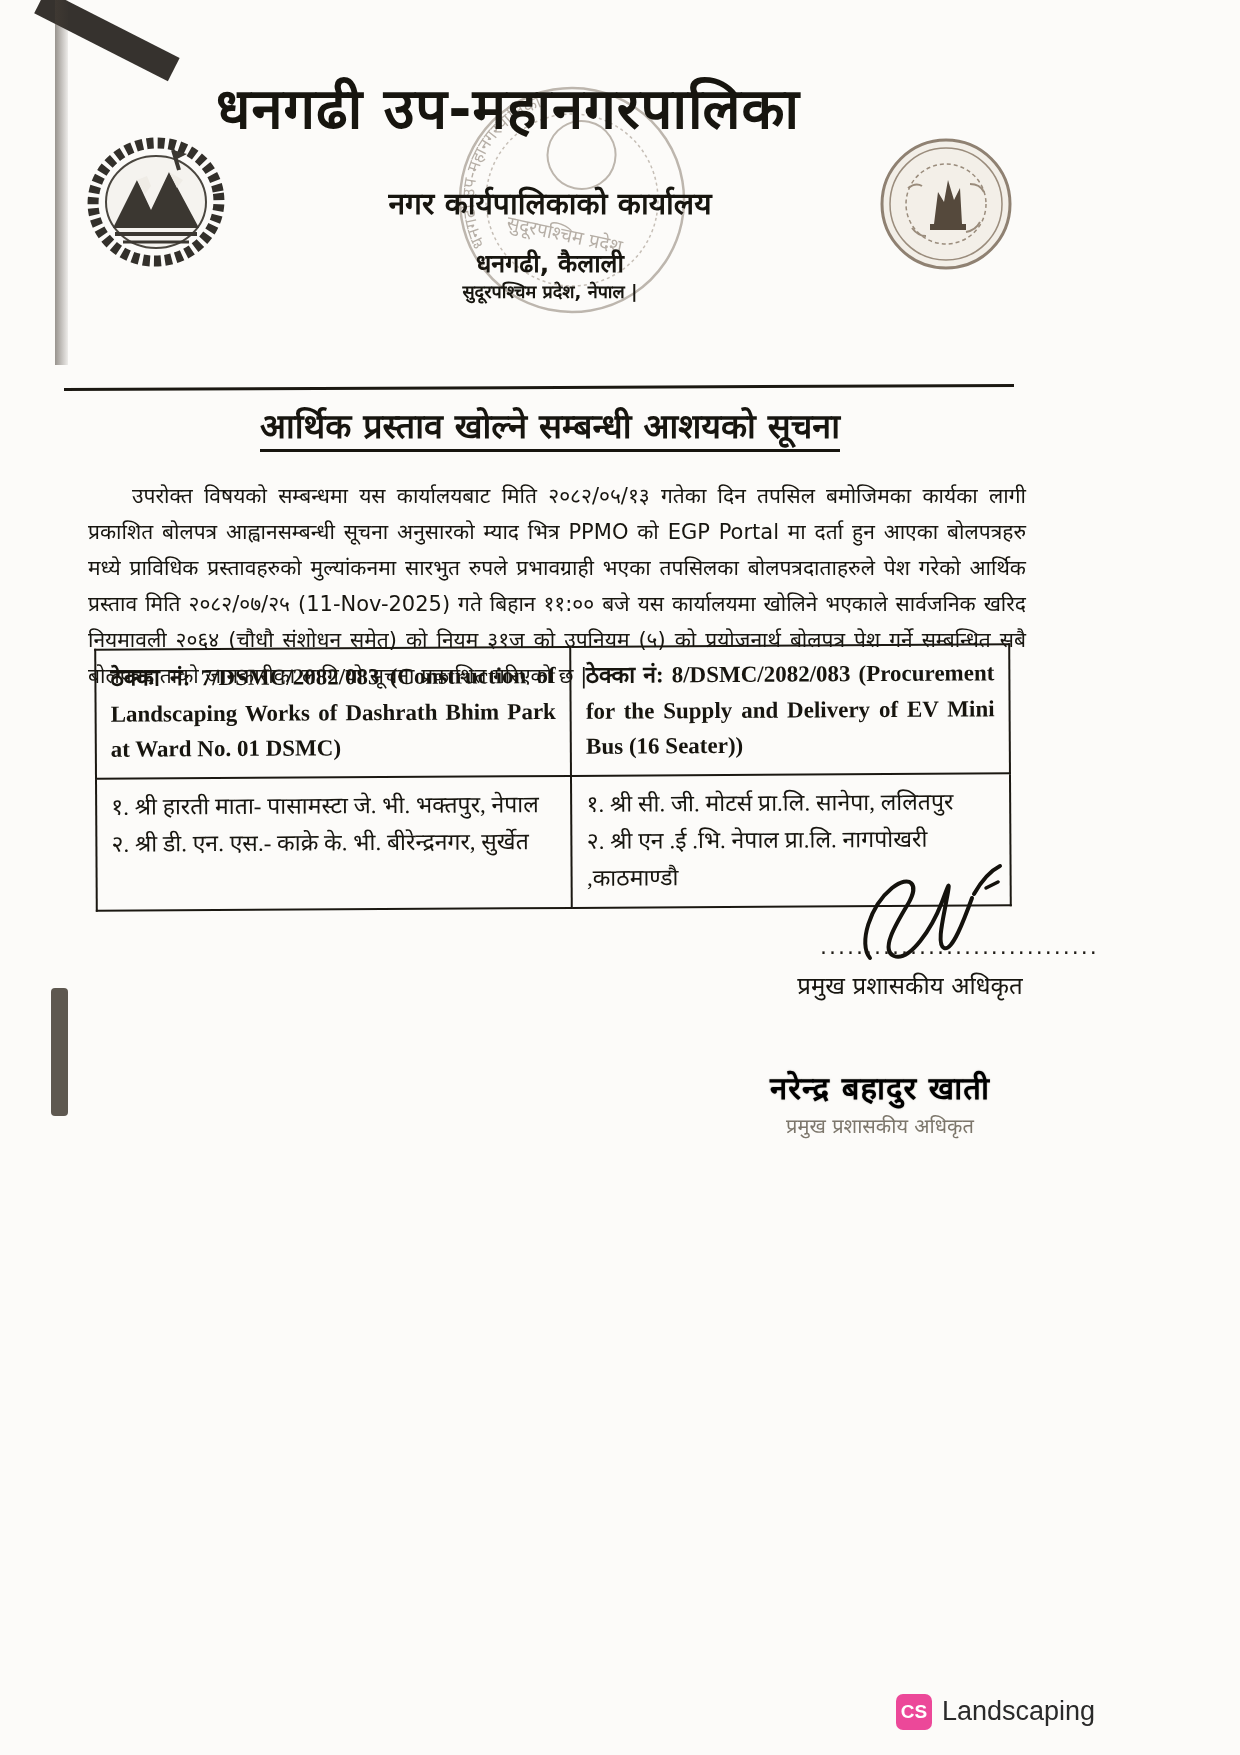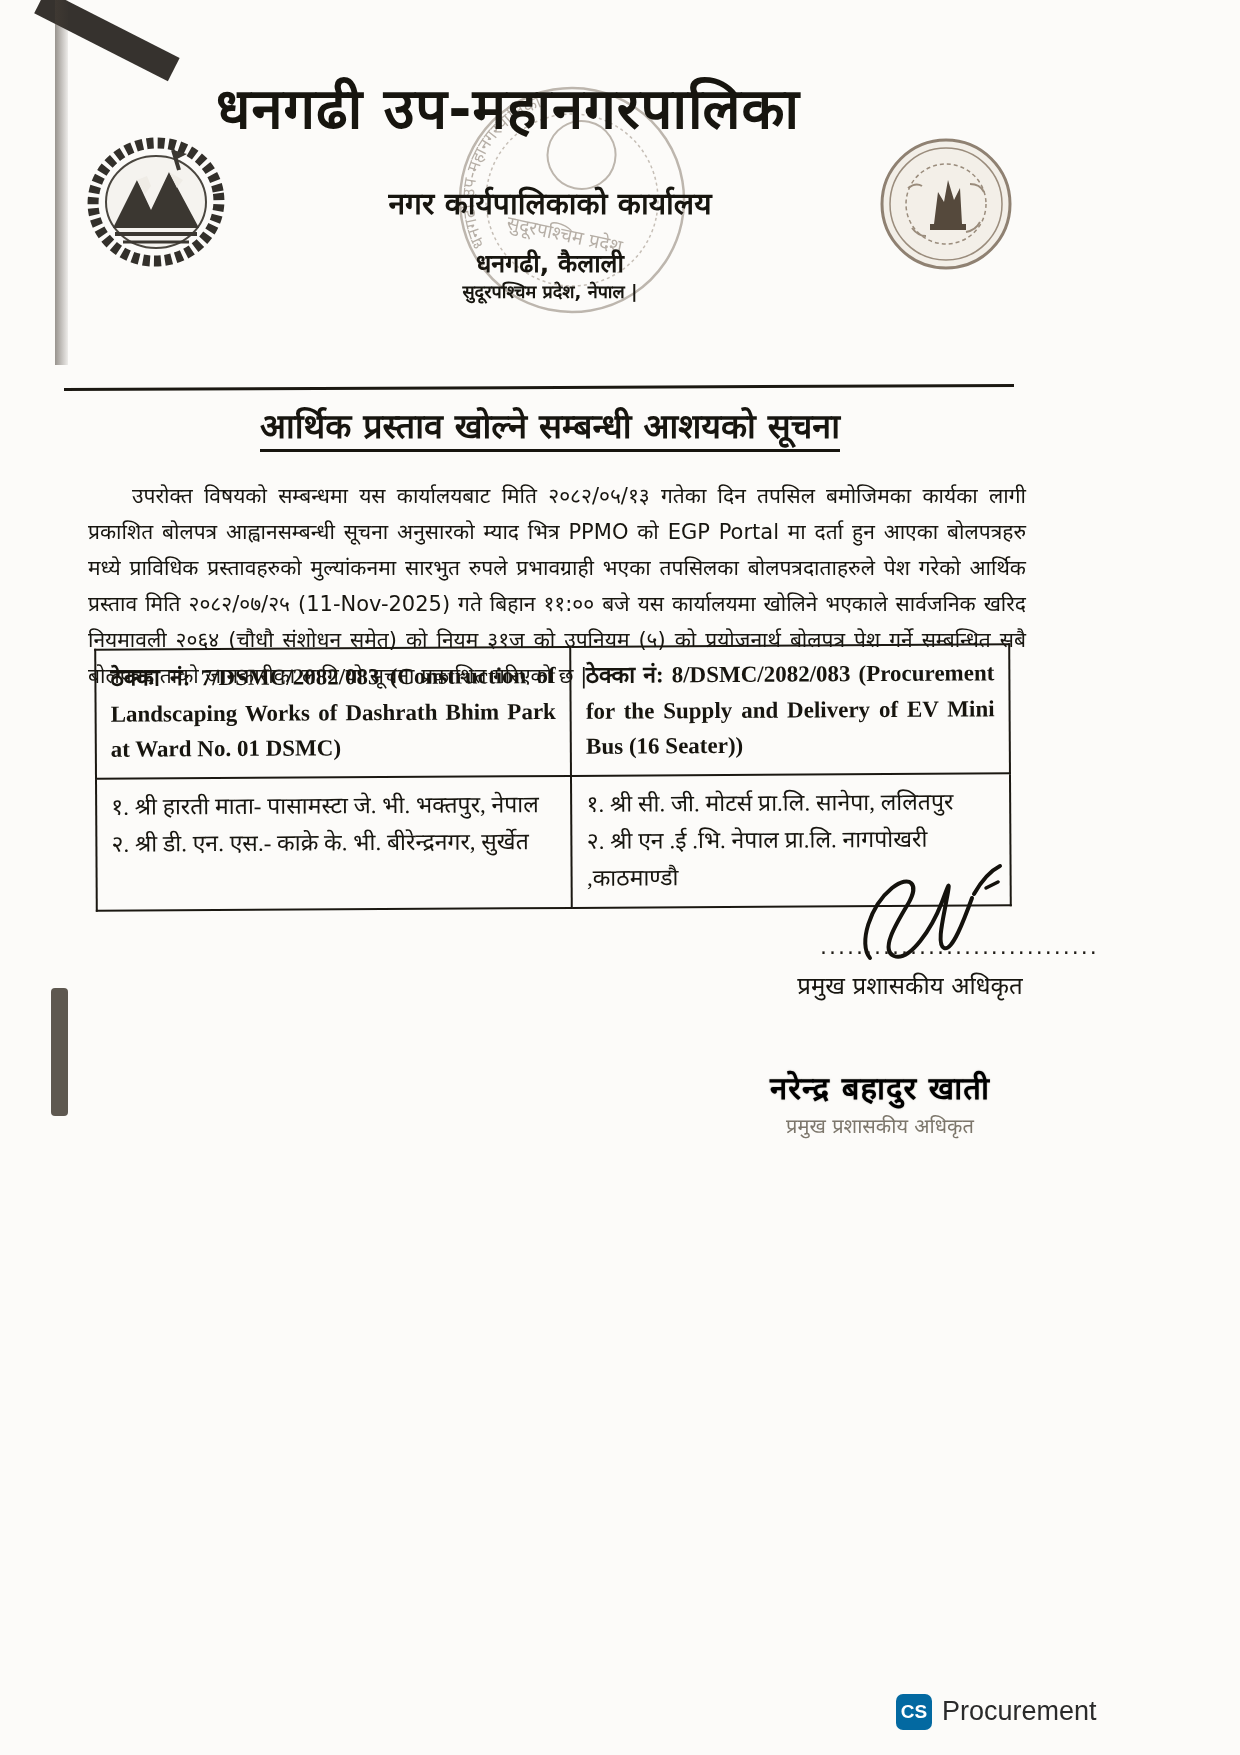--- a/index.html
+++ b/index.html
@@ -49,21 +49,21 @@
   .sig-title{position:absolute;left:760px;top:968px;width:300px;text-align:center;
     font-size:24px;}
   
   .stamp-name{position:absolute;left:700px;top:1066px;width:360px;text-align:center;
     font-size:31px;font-weight:bold;color:#000000;letter-spacing:1px;
     text-shadow:0 0 1.5px rgba(93,88,79,.6);}
   .stamp-title{position:absolute;left:700px;top:1112px;width:360px;text-align:center;
     font-size:20px;color:#7c766b;}
   
   .cs-badge{position:absolute;left:896px;top:1694px;width:36px;height:36px;border-radius:7px;
-    background:#0369a1;color:#ffffff;font-weight:bold;font-size:19px;
+    background:#ec4899;color:#ffffff;font-weight:bold;font-size:19px;
     display:flex;align-items:center;justify-content:center;
     font-family:"Liberation Sans",sans-serif;}
   .cs-label{position:absolute;left:942px;top:1696px;font-size:27px;color:#2a2a2a;
     font-family:"Liberation Sans",sans-serif;}
 </style>
 </head>
 <body>
 
 <div class="page">
 
@@ -146,15 +146,15 @@
     <path d="M134 36 C142 22 152 12 160 8" fill="none" stroke="#14120d" stroke-width="4" stroke-linecap="round"></path>
     <path d="M146 30 L158 24" fill="none" stroke="#14120d" stroke-width="3.5" stroke-linecap="round"></path>
   </svg>
   <div class="sig-dots">...............................</div>
   <div class="sig-title">प्रमुख प्रशासकीय अधिकृत</div>
 
   <div class="stamp-name">नरेन्द्र बहादुर खाती</div>
   <div class="stamp-title">प्रमुख प्रशासकीय अधिकृत</div>
 
   <div class="cs-badge">CS</div>
-  <div class="cs-label">Procurement</div>
+  <div class="cs-label">Landscaping</div>
 
 </div>
 
 </body></html>

